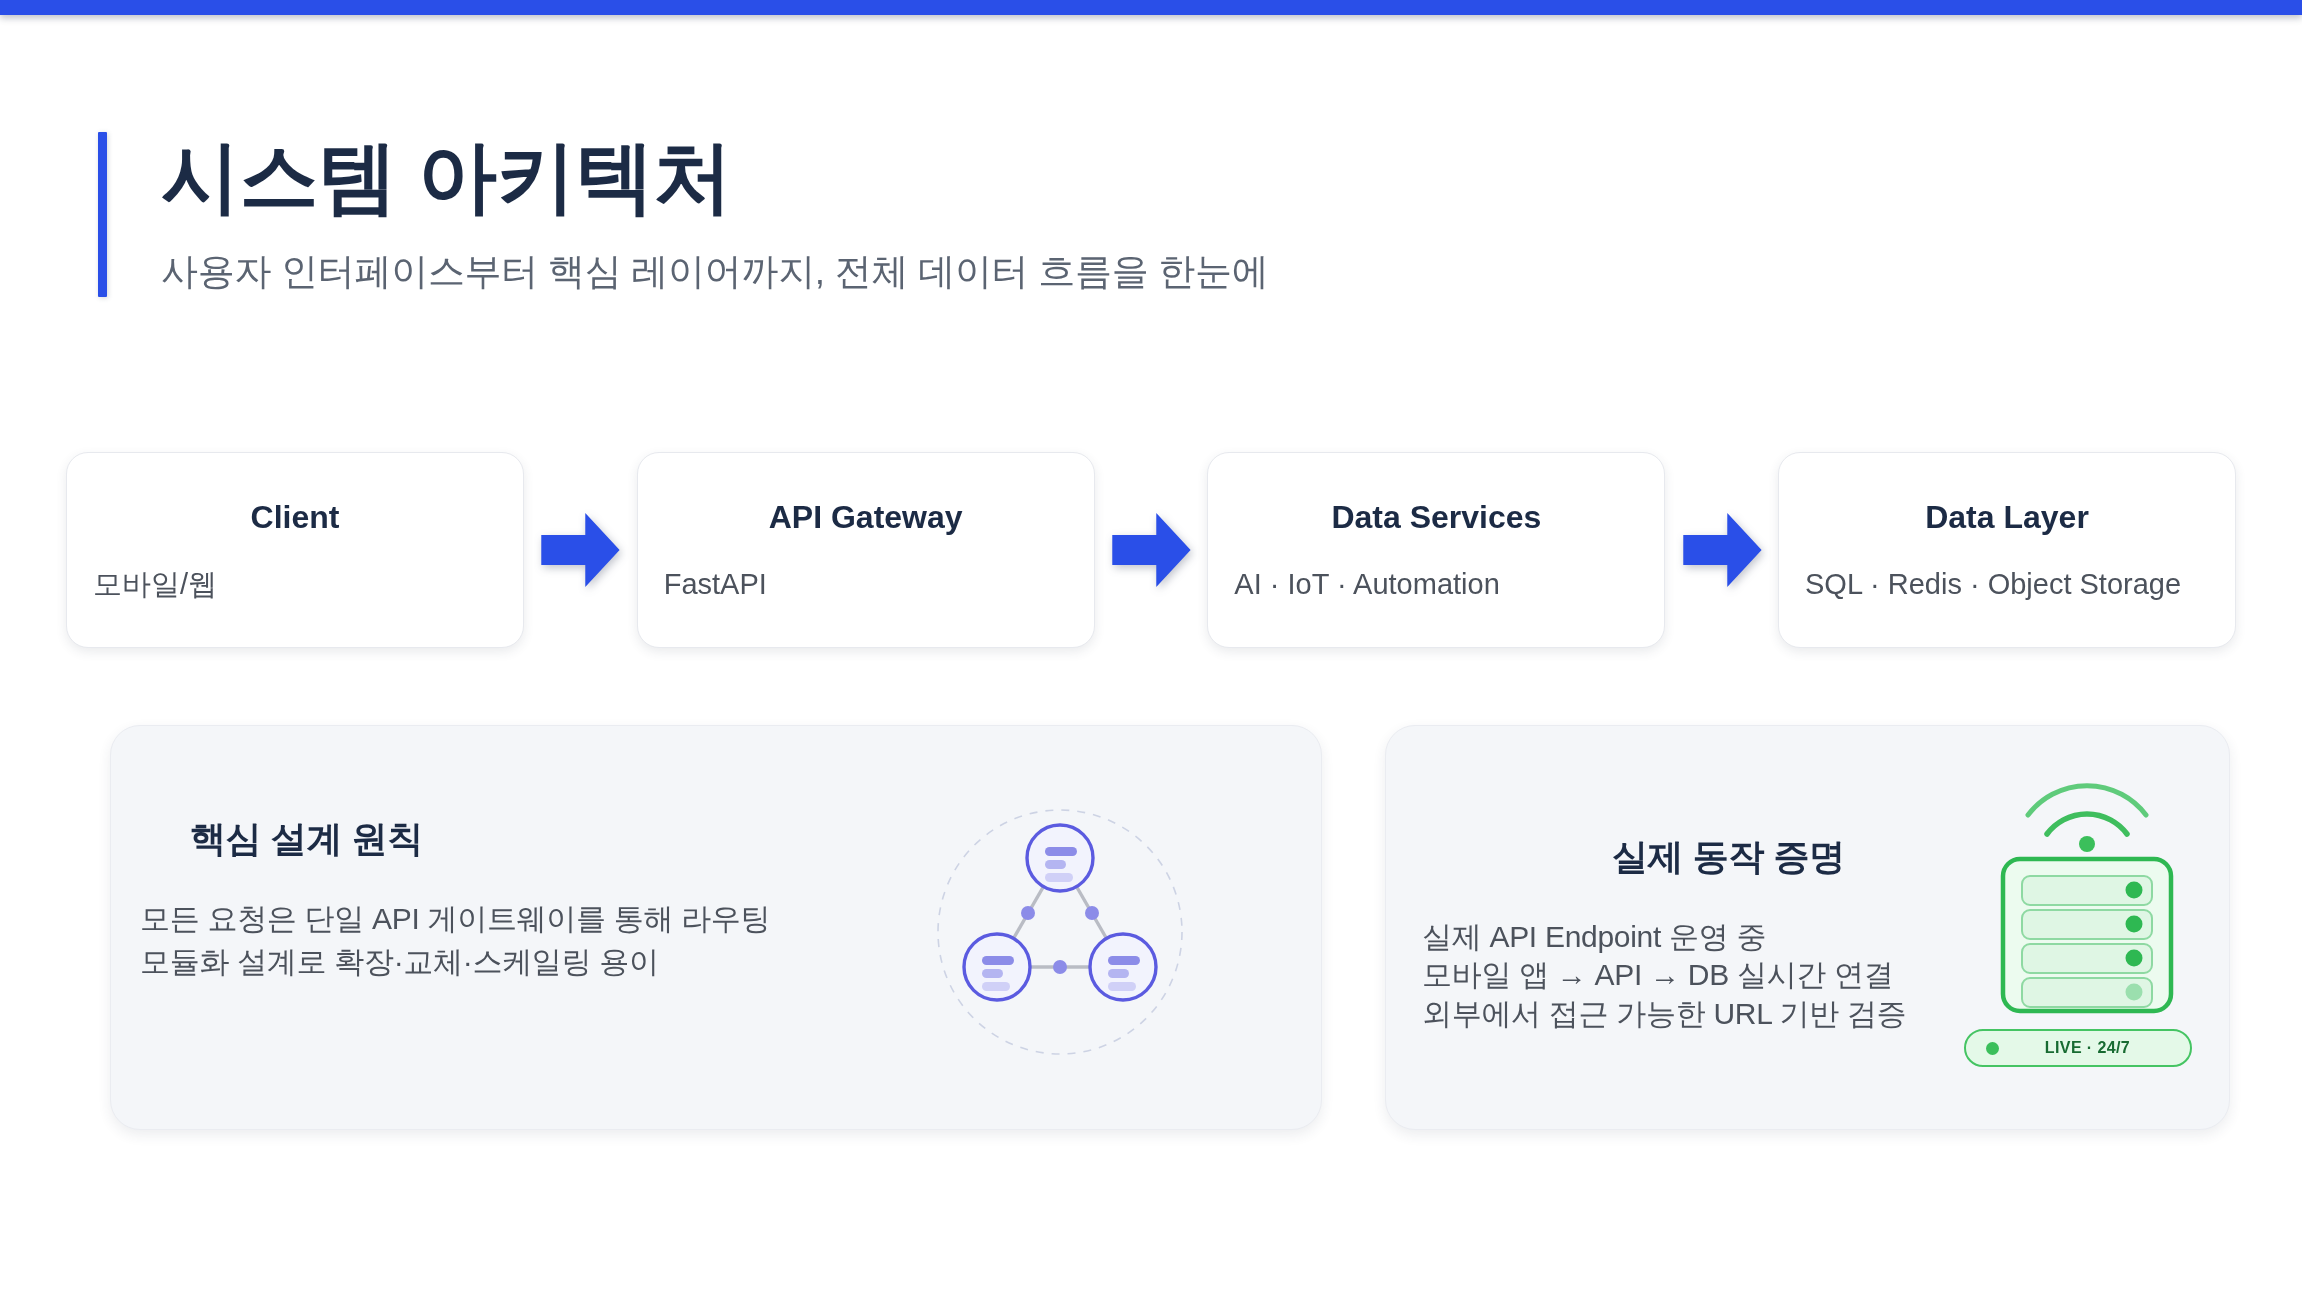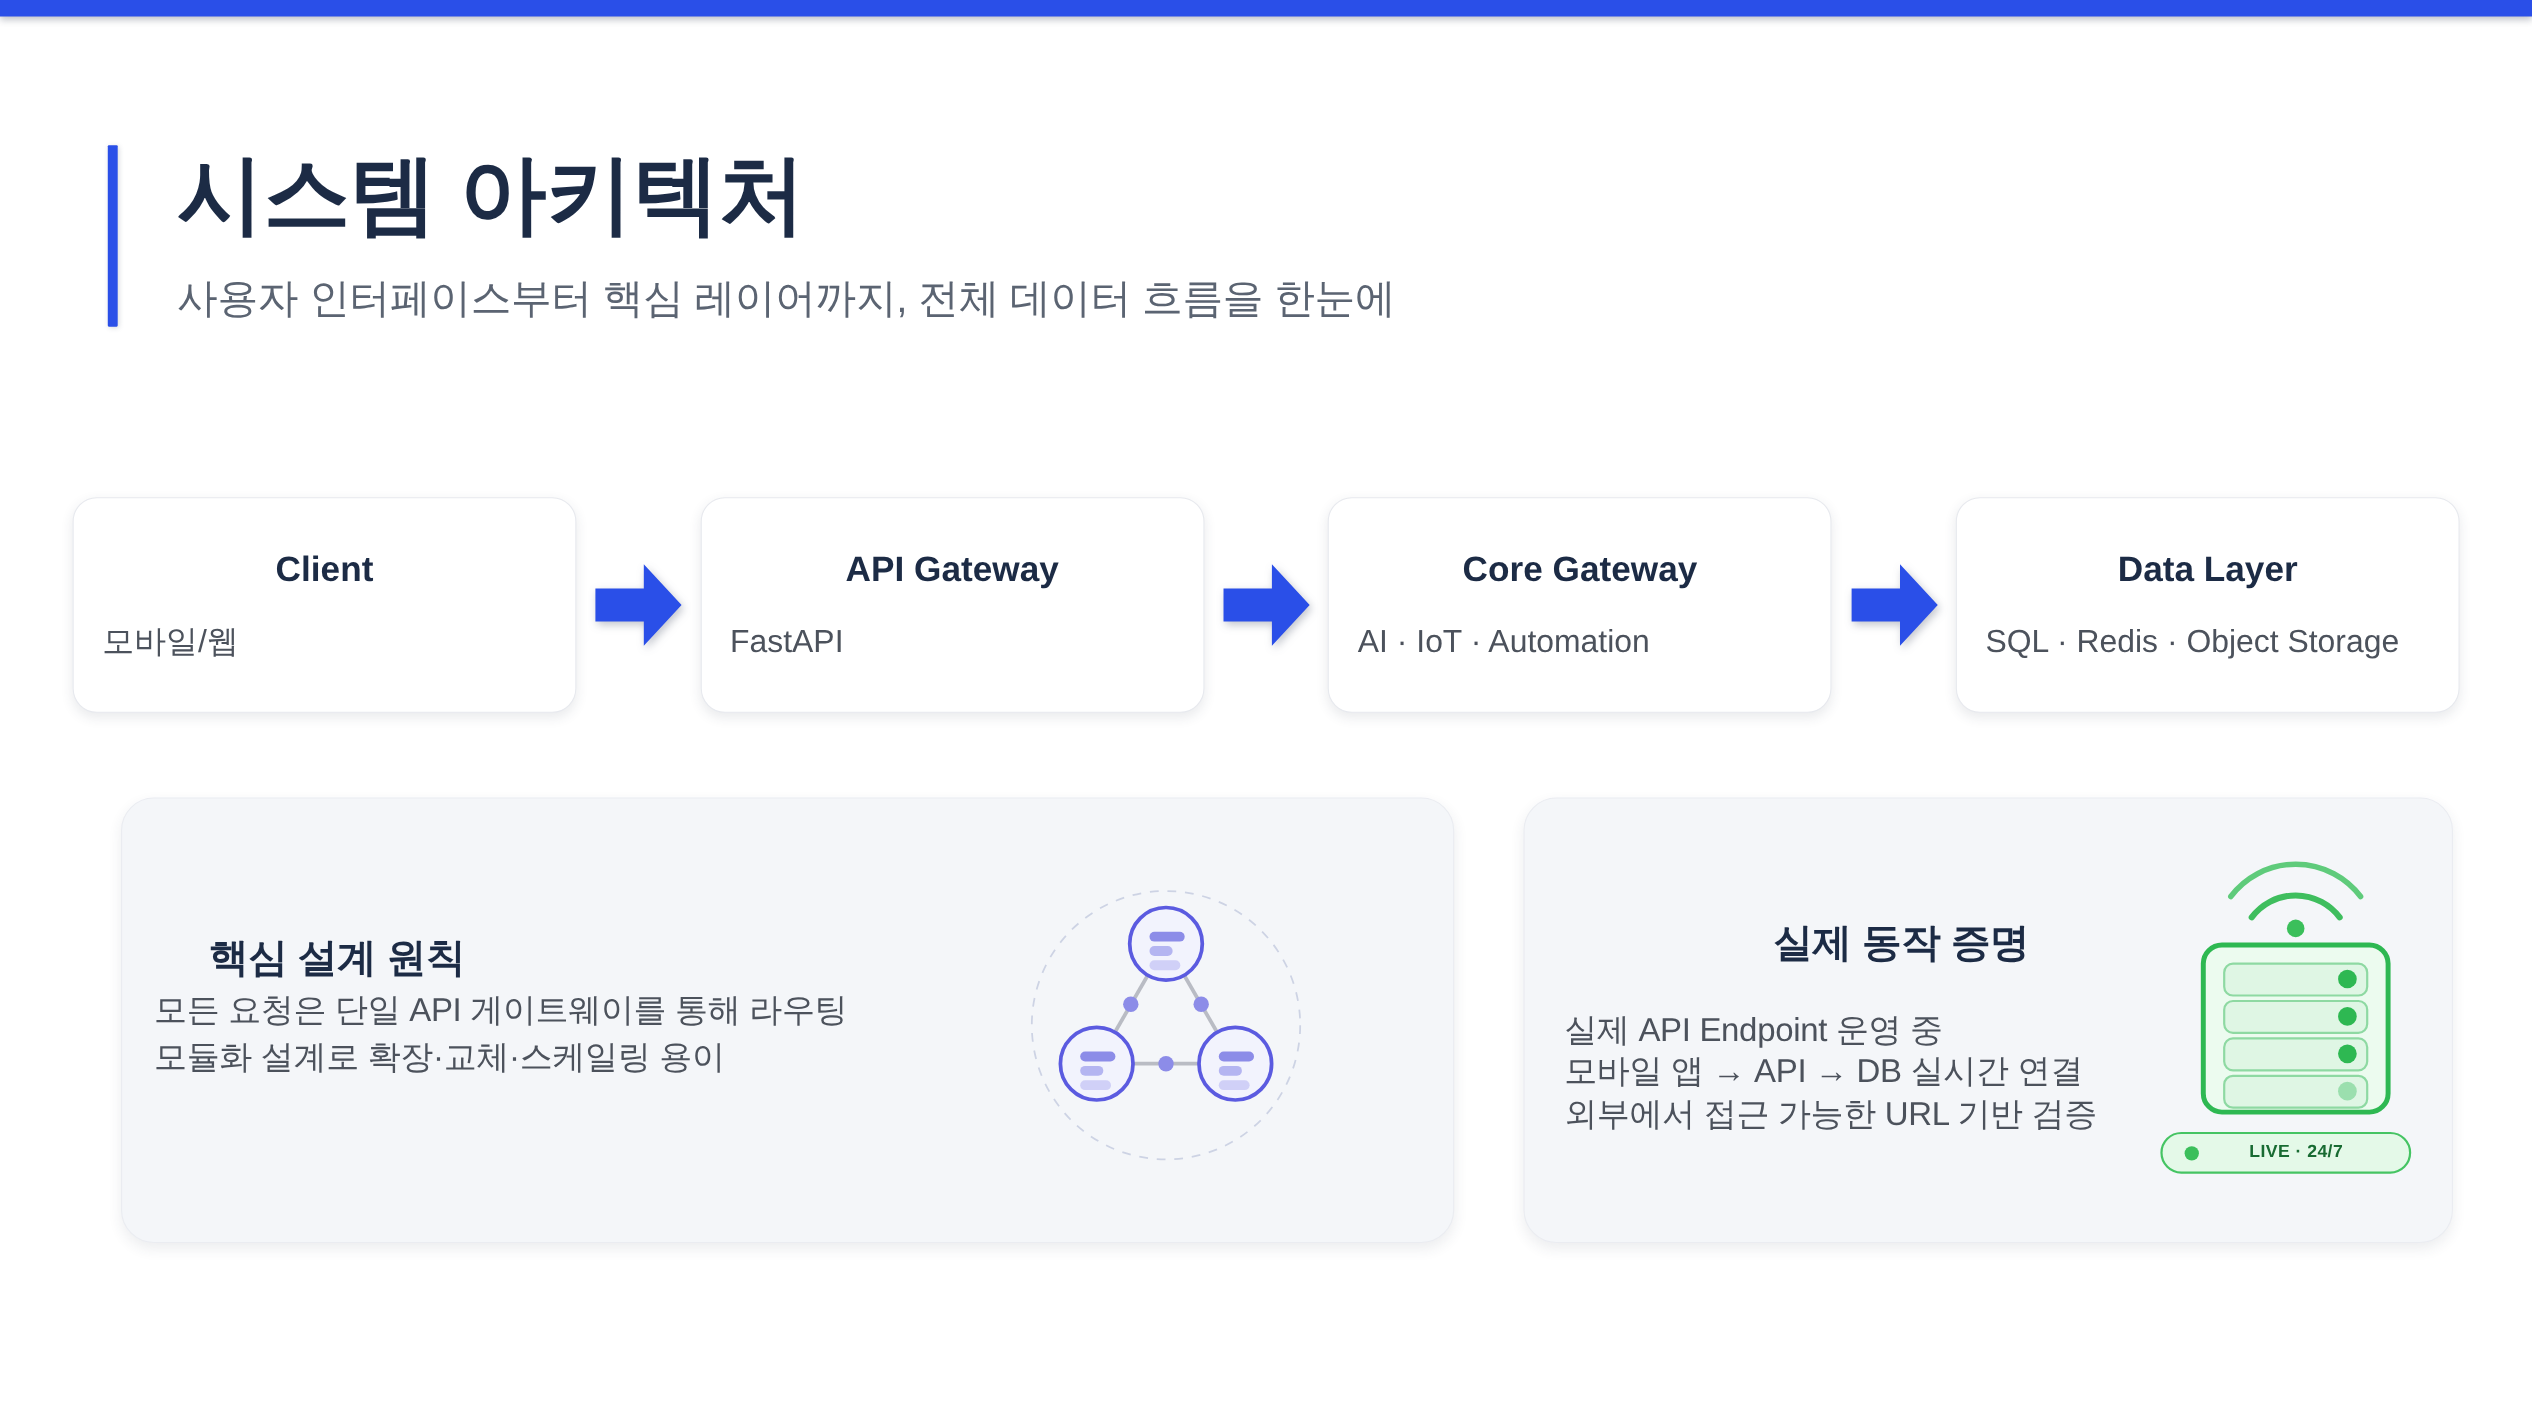--- a/index.html
+++ b/index.html
@@ -133,21 +133,21 @@
     white-space: nowrap;
   }
   .panel-body {
     font-size: 30px;
     color: #4C525C;
     letter-spacing: -0.3px;
     white-space: nowrap;
   }
 
   
-  .left-heading { position: absolute; left: 190px; top: 815px; margin-top: 32px; }
+  .left-heading { position: absolute; left: 190px; top: 815px; }
   .left-lines   { position: absolute; left: 140px; top: 898px; line-height: 1.42; }
 
   
   .triangle-diagram {
     position: absolute;
     left: 900px;
     top: 780px;
     width: 320px;
     height: 300px;
   }
@@ -228,21 +228,21 @@
       <div class="flow-card-sub">FastAPI</div>
     </div>
 
     <div class="flow-arrow">
       <svg class="arrow-glyph" viewBox="0 0 100 100">
         <polygon points="6,33 56,33 56,8 95,50 56,92 56,67 6,67" fill="#2A4FE8"></polygon>
       </svg>
     </div>
 
     <div class="flow-card">
-      <div class="flow-card-title">Core Gateway</div>
+      <div class="flow-card-title">Data Services</div>
       <div class="flow-card-sub">AI · IoT · Automation</div>
     </div>
 
     <div class="flow-arrow">
       <svg class="arrow-glyph" viewBox="0 0 100 100">
         <polygon points="6,33 56,33 56,8 95,50 56,92 56,67 6,67" fill="#2A4FE8"></polygon>
       </svg>
     </div>
 
     <div class="flow-card">

